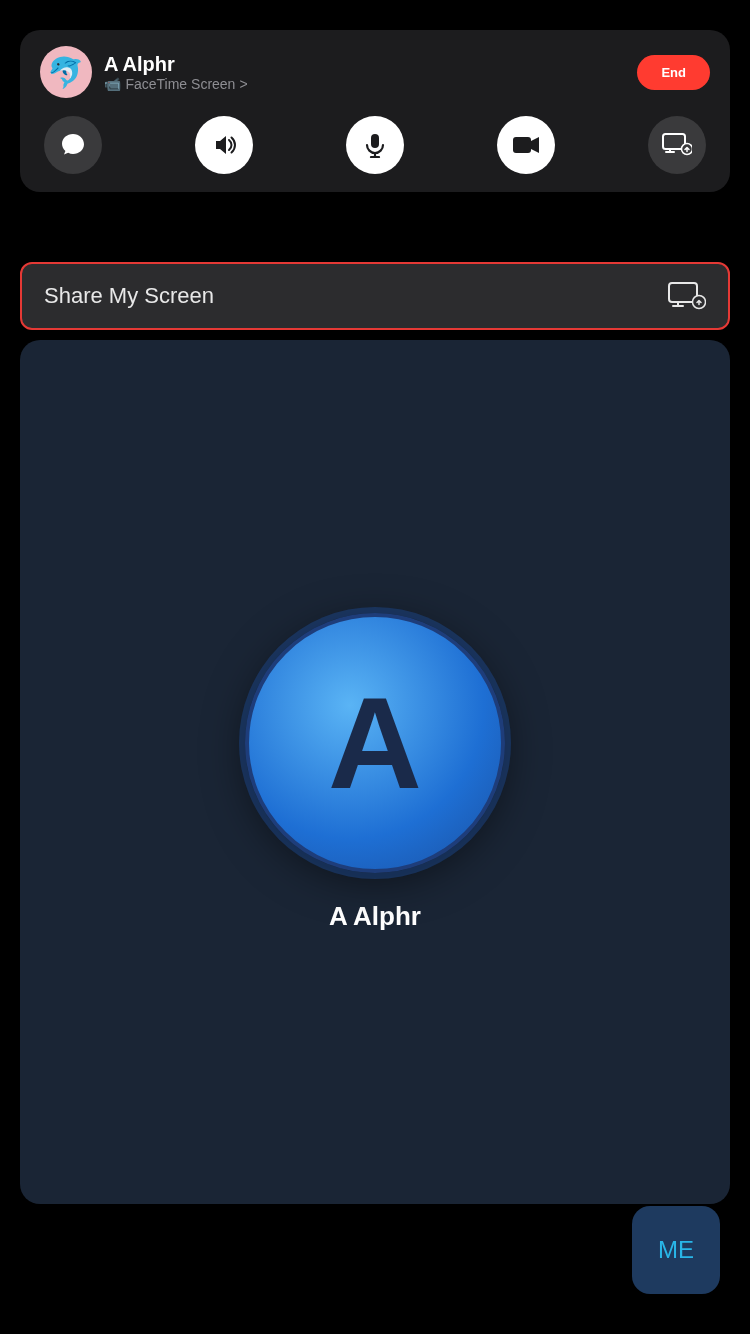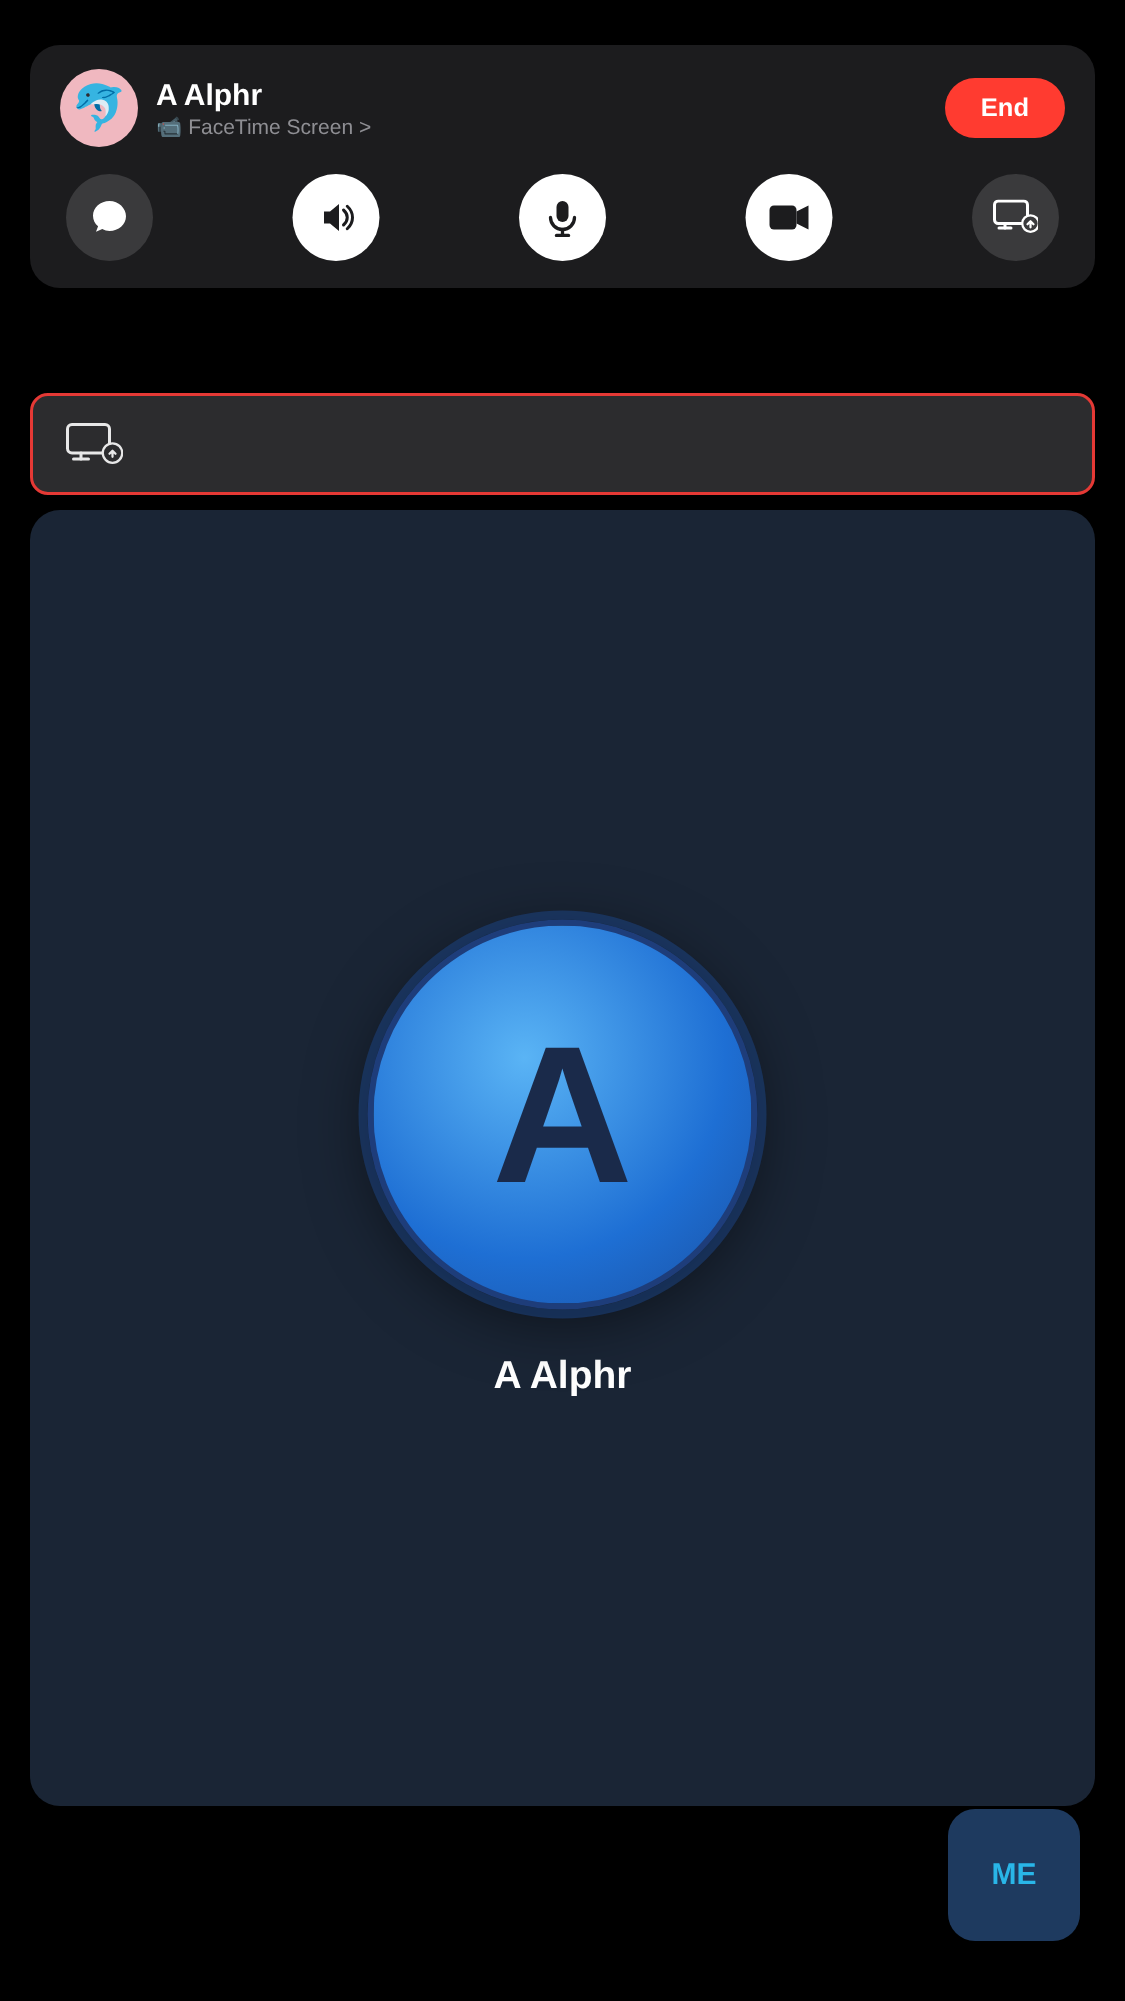--- a/index.html
+++ b/index.html
@@ -72,21 +72,21 @@
       align-items: center;
       gap: 4px;
     }
 
     .end-button {
       background: #ff3b30;
       color: #fff;
       border: none;
       border-radius: 22px;
       padding: 10px 24px;
-      font-size: 17px;
+      font-size: 13px;
       font-weight: 600;
       cursor: pointer;
     }
 
     
     .controls-row {
       display: flex;
       align-items: center;
       justify-content: space-between;
       padding: 0 4px;
@@ -188,22 +188,22 @@
       background: #1e3a5f;
       display: flex;
       align-items: center;
       justify-content: center;
       cursor: pointer;
       z-index: 20;
     }
 
     .self-initial {
       color: #29b6e8;
-      font-size: 20px;
-      font-weight: 700;
+      font-size: 24px;
+      font-weight: 400;
     }
   </style>
 </head>
 <body>
 
 <div class="call-bar">
   <div class="call-bar-header">
     <div class="call-bar-left">
       <div class="avatar-container">
         <span class="avatar-emoji">🐬</span>
@@ -258,20 +258,21 @@
         <circle cx="25" cy="16" r="5.5" fill="#3a3a3c" stroke="white" stroke-width="1.5"></circle>
         <path d="M23 16.5 L25 14.5 L27 16.5M25 14.5 L25 18.5" stroke="white" stroke-width="1.5" stroke-linecap="round" stroke-linejoin="round"></path>
         <line x1="8" y1="16" x2="8" y2="19" stroke="white" stroke-width="2" stroke-linecap="round"></line>
         <line x1="4" y1="19" x2="12" y2="19" stroke="white" stroke-width="2" stroke-linecap="round"></line>
       </svg>
     </button>
   </div>
 </div>
 
 <div class="share-screen-banner">
+  <span class="share-text">Share My Screen</span>
   <svg width="38" height="28" viewBox="0 0 38 28" fill="none">
     <rect x="1" y="1" width="28" height="19" rx="3" stroke="#e8e8e8" stroke-width="2" fill="none"></rect>
     <circle cx="31" cy="20" r="6.5" fill="#2c2c2e" stroke="#e8e8e8" stroke-width="1.5"></circle>
     <path d="M29 20.5 L31 18.5 L33 20.5M31 18.5 L31 22.5" stroke="#e8e8e8" stroke-width="1.5" stroke-linecap="round" stroke-linejoin="round"></path>
     <line x1="10" y1="20" x2="10" y2="24" stroke="#e8e8e8" stroke-width="2" stroke-linecap="round"></line>
     <line x1="5" y1="24" x2="15" y2="24" stroke="#e8e8e8" stroke-width="2" stroke-linecap="round"></line>
   </svg>
 </div>
 
 <div class="call-area">

